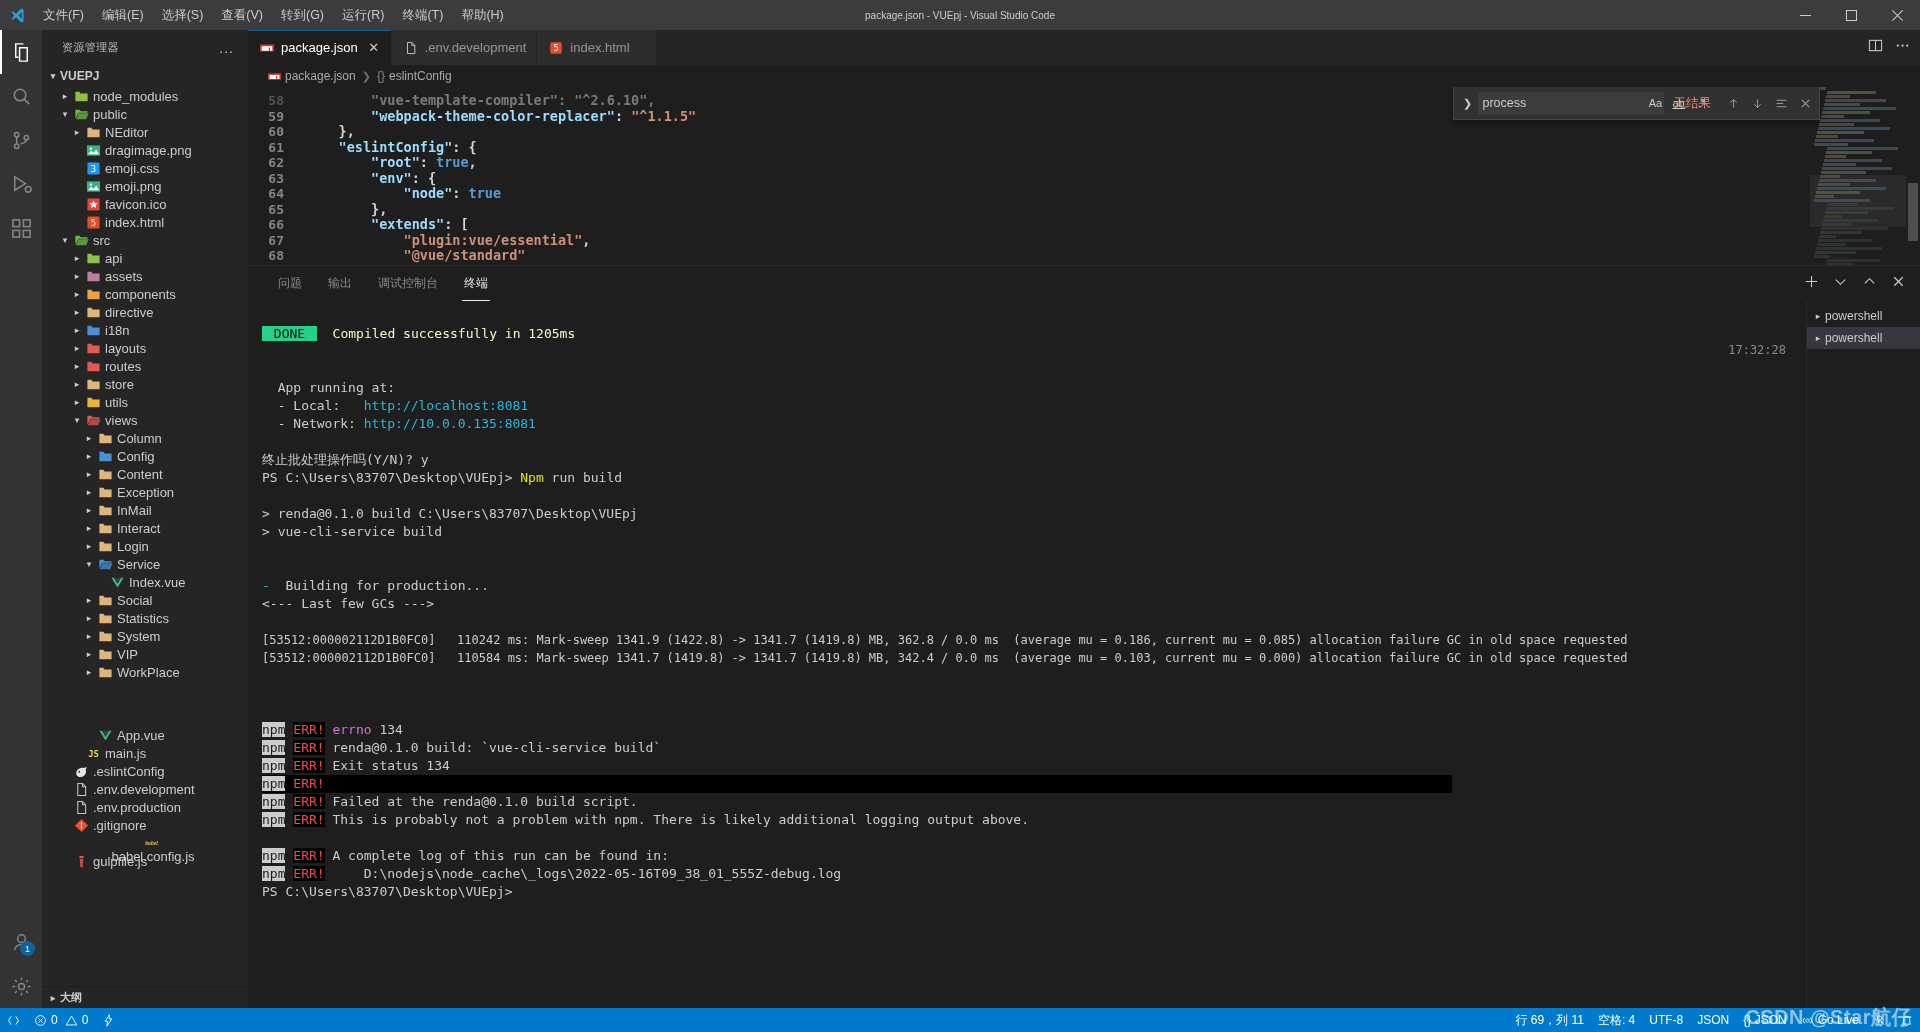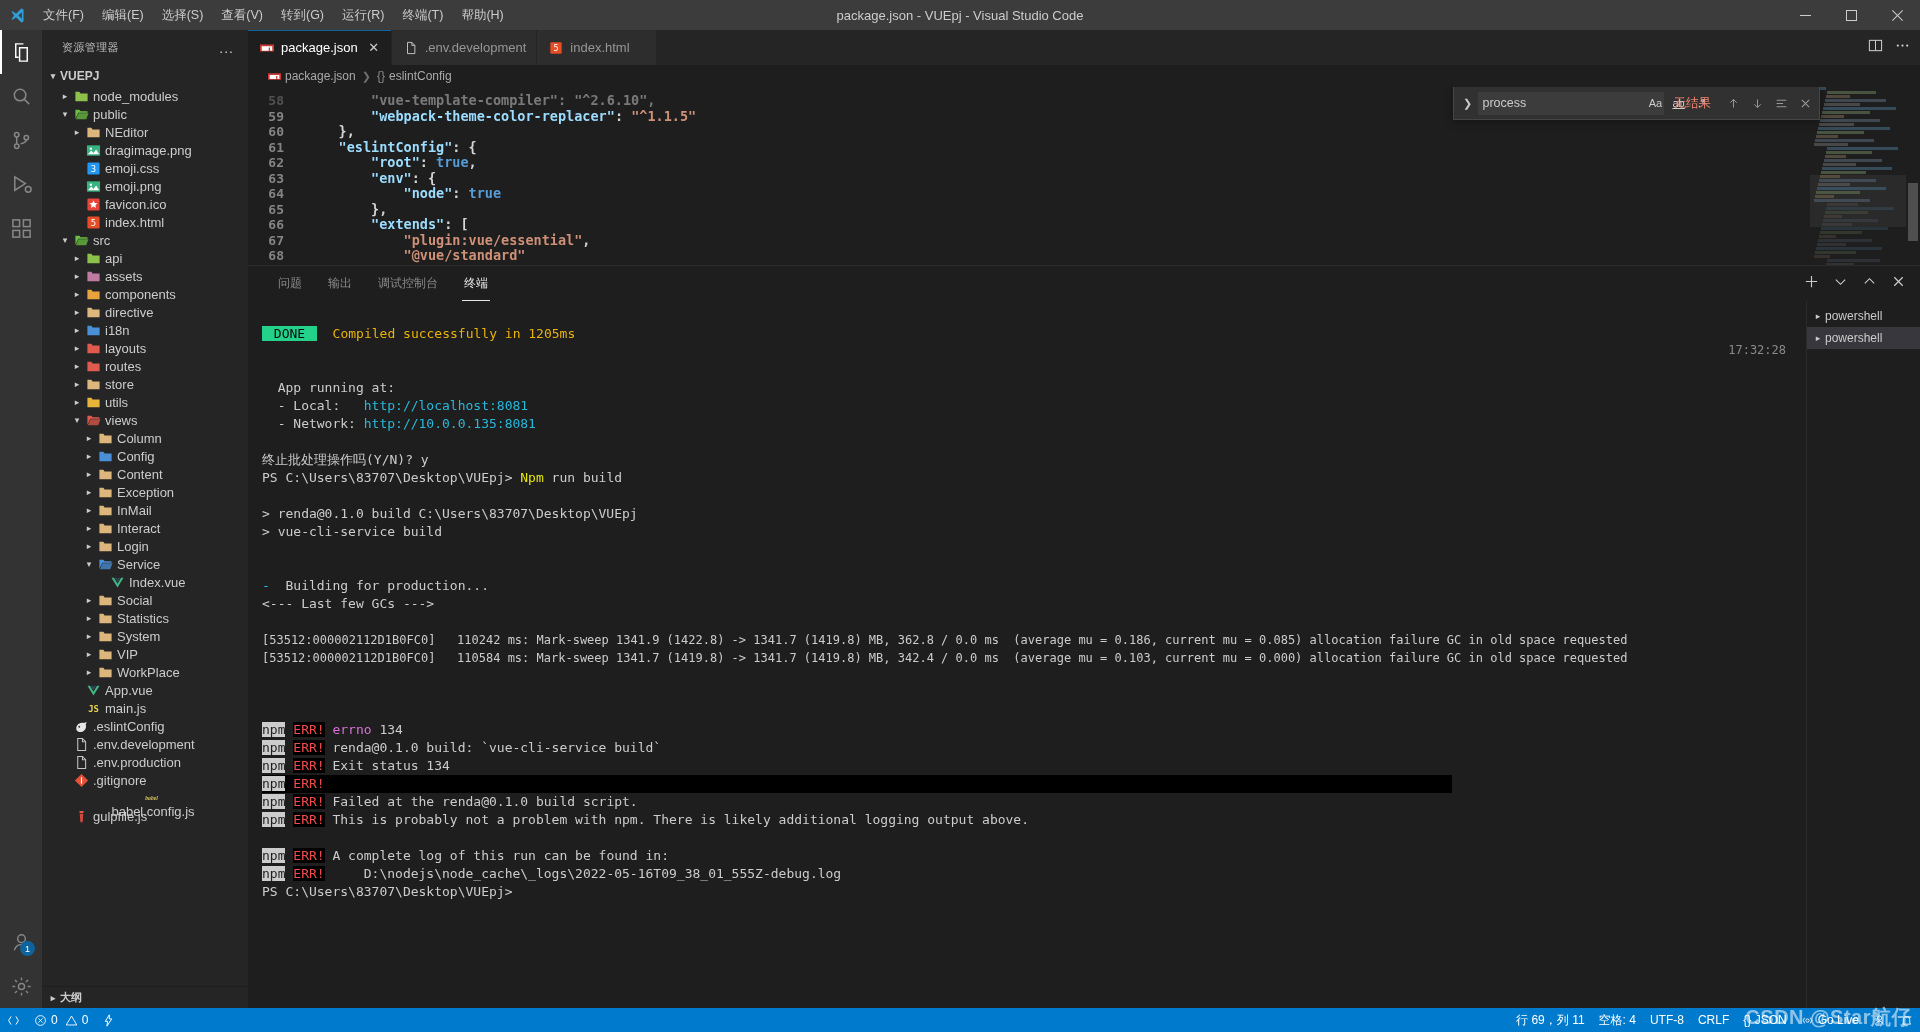--- a/index.html
+++ b/index.html
@@ -20,21 +20,21 @@
   }
   .vscode-logo { width: 34px; display: flex; align-items: center; justify-content: center; }
   .vscode-logo svg { width: 17px; height: 17px; }
   .menus { display: flex; align-items: center; height: 100%; }
   .menu-item {
     padding: 0 9px; height: 100%; display: flex; align-items: center;
     font-size: 12.5px; color: #cccccc; cursor: default;
   }
   .win-title {
     position: absolute; left: 0; right: 0; text-align: center;
-    font-size: 13px; color: #cccccc; pointer-events: none;
+    font-size: 10px; color: #cccccc; pointer-events: none;
   }
   .win-ctrls { margin-left: auto; display: flex; height: 100%; z-index: 2; }
   .win-btn {
     width: 46px; height: 100%; display: flex; align-items: center; justify-content: center;
     color: #cccccc; font-size: 12px;
   }
   .win-btn svg { width: 11px; height: 11px; }
 
   
   .body { flex: 1; display: flex; min-height: 0; }
@@ -177,21 +177,21 @@
   .ptab.active::after { content:""; position:absolute; left:8px; right:8px; bottom:0; height:1px; background:#e7e7e7; }
   .panel-actions { margin-left: auto; display: flex; align-items: center; gap: 14px; padding-right: 14px; color: #cccccc; }
   .panel-actions svg { width: 15px; height: 15px; }
   .panel-body { flex: 1; display: flex; min-height: 0; }
 
   .terminal { flex: 1; position: relative; overflow: hidden; padding: 6px 0 0 14px; min-width: 0; }
   .tline {
     font-family: "DejaVu Sans Mono", monospace; font-size: 13px; line-height: 18px;
     color: #cccccc; white-space: pre; height: 18px;
   }
-  .t-green { color: #eab308; }
+  .t-green { color: #fef9c3; }
   .t-badge { background: #23d18b; color: #0b0b0b; padding: 0 4px; }
   .t-cyan { color: #29b8db; }
   .t-yellow { color: #e5e510; }
   .t-magenta { color: #d670d6; }
   .t-inv { background: #cccccc; color: #1e1e1e; }
   .t-sel { background: #000000; }
   .t-small { font-size: 12px; }
   .term-ts {
     position: absolute; right: 20px; top: 42px;
     font-family: "DejaVu Sans Mono", monospace; font-size: 12px; color: #8a8a8a;
@@ -625,21 +625,21 @@
           </div>
           <div class="trow" style="padding-left: 40px;">
             <span class="twisty">▸</span>
             <span class="ficon">
               <svg viewBox="0 0 16 16">
                 <path fill="#dcb67a" d="M1.5 3h4.2l1.3 1.7H14.5V13H1.5z"></path>
               </svg>
             </span>
             <span class="tlabel">WorkPlace</span>
           </div>
-          <div class="trow" style="padding-left: 28px;">
+          <div class="trow" style="padding-left: 40px; margin-top: 45px;">
             <span class="twisty"></span>
             <span class="ficon">
               <svg viewBox="0 0 16 16">
                 <path fill="#41b883" d="M1.6 3h2.6L8 9.3 11.8 3h2.6L8 13.4z"></path>
                 <path fill="#35495e" d="M5.2 3h1.8L8 4.8 9 3h1.8L8 7.6z"></path>
               </svg>
             </span>
             <span class="tlabel">App.vue</span>
           </div>
           <div class="trow" style="padding-left: 28px;">
@@ -984,21 +984,21 @@
     <div class="sb-item">
       <svg viewBox="0 0 16 16" fill="none" stroke="#ffffff" stroke-width="1.2">
           <path d="M9 1L4 9h3l-1 6 6-9H9z"></path>
         </svg>
     </div>
 
     <div class="sb-right">
       <div class="sb-item">行 69，列 11</div>
       <div class="sb-item">空格: 4</div>
       <div class="sb-item">UTF-8</div>
-      <div class="sb-item">CRLF</div>
+      <div class="sb-item">JSON</div>
       <div class="sb-item">{} JSON</div>
       <div class="sb-item">
         <svg viewBox="0 0 16 16" fill="none" stroke="#ffffff" stroke-width="1.1">
             <circle cx="8" cy="8" r="2"></circle>
             <path d="M4.5 4.5a5 5 0 000 7M11.5 4.5a5 5 0 010 7"></path>
           </svg>
         <span>Go Live</span>
       </div>
       <div class="sb-item">
         <svg viewBox="0 0 16 16" fill="none" stroke="#ffffff" stroke-width="1.1">

